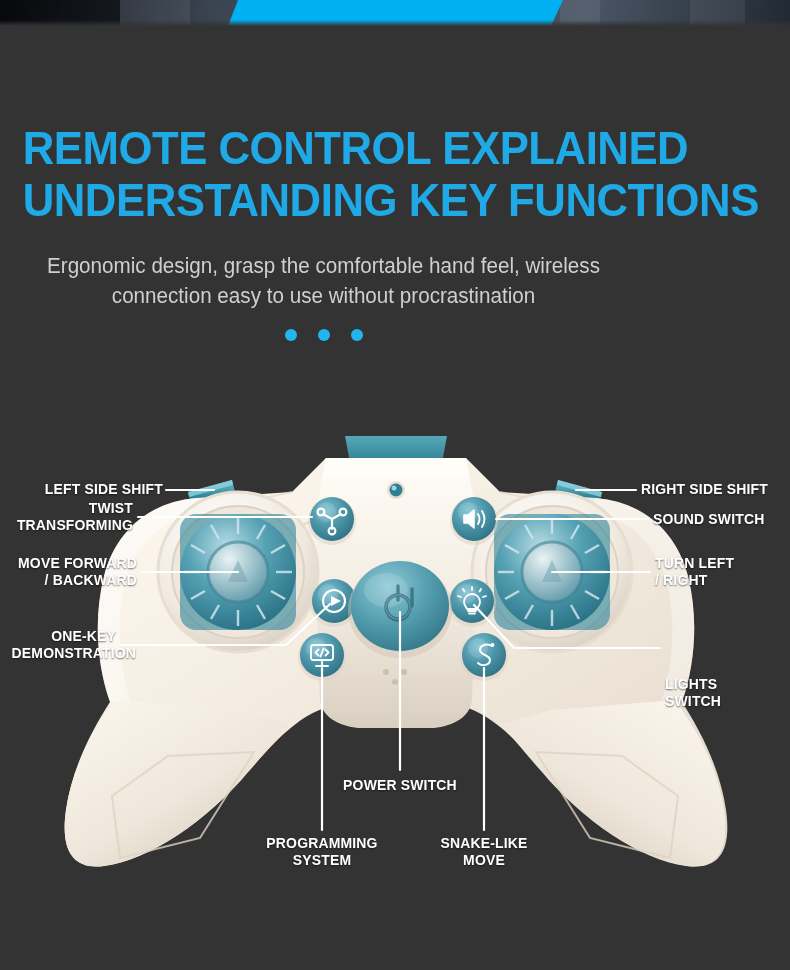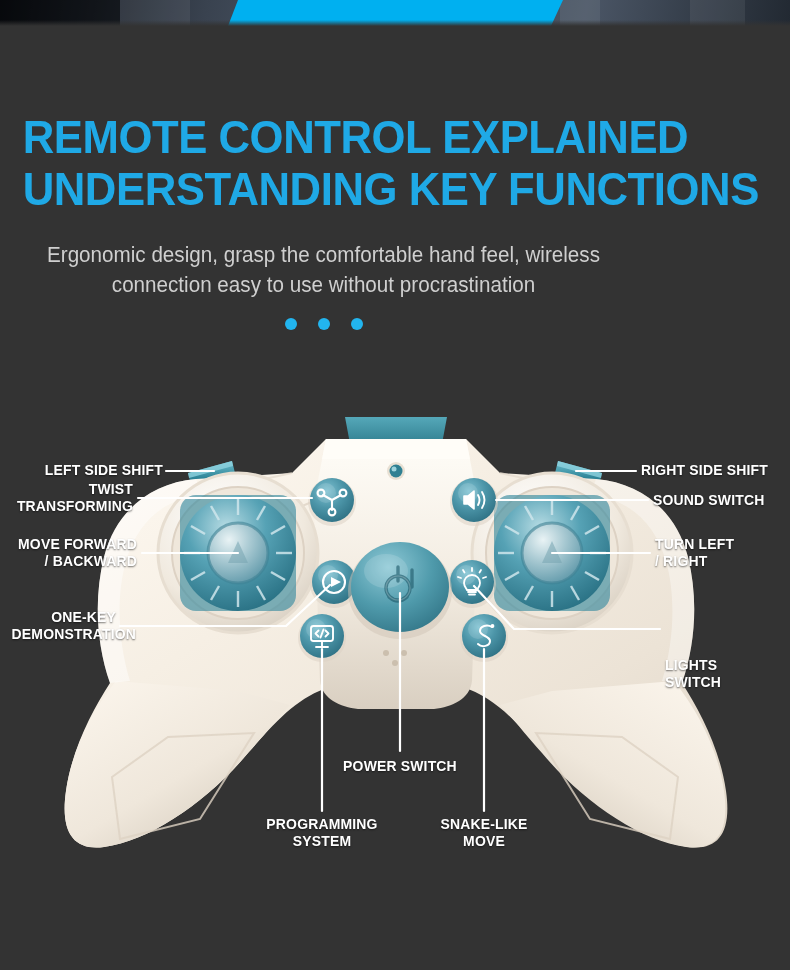--- a/index.html
+++ b/index.html
@@ -27,21 +27,21 @@
     background:#00b0f0;
     clip-path:polygon(10px 0,335px 0,323px 26px,0 26px);
   }
   .topstrip .fadebot{
     position:absolute;left:0;bottom:0;width:790px;height:6px;
     background:linear-gradient(#00000000,#333333);
   }
 
   
   .hero{
-    position:absolute;left:0;top:28px;width:647px;
+    position:absolute;left:0;top:39px;width:647px;
   }
   .title{
     text-align:center;
     color:#1fa9e6;
     font-family:"Liberation Sans", sans-serif;
     font-weight:bold;
     font-size:47px;
     line-height:50px;
     letter-spacing:-0.5px;
     transform:scaleX(.93);
@@ -66,21 +66,21 @@
   .sub-l1{margin-top:26px;}
   .sub-l2{margin-top:0px;}
   .dots{
     margin-top:18px;
     display:flex;justify-content:center;gap:21px;
   }
   .dot{width:12px;height:12px;border-radius:50%;background:#22b5ef;display:block;}
 
   
   .stage{
-    position:absolute;left:0;top:381px;width:790px;height:570px;
+    position:absolute;left:0;top:400px;width:790px;height:570px;
   }
   .stage svg{position:absolute;left:0;top:0;}
 
   
   .lbl{
     position:absolute;
     color:#ffffff;
     font-weight:bold;
     font-size:15.5px;
     line-height:17px;

